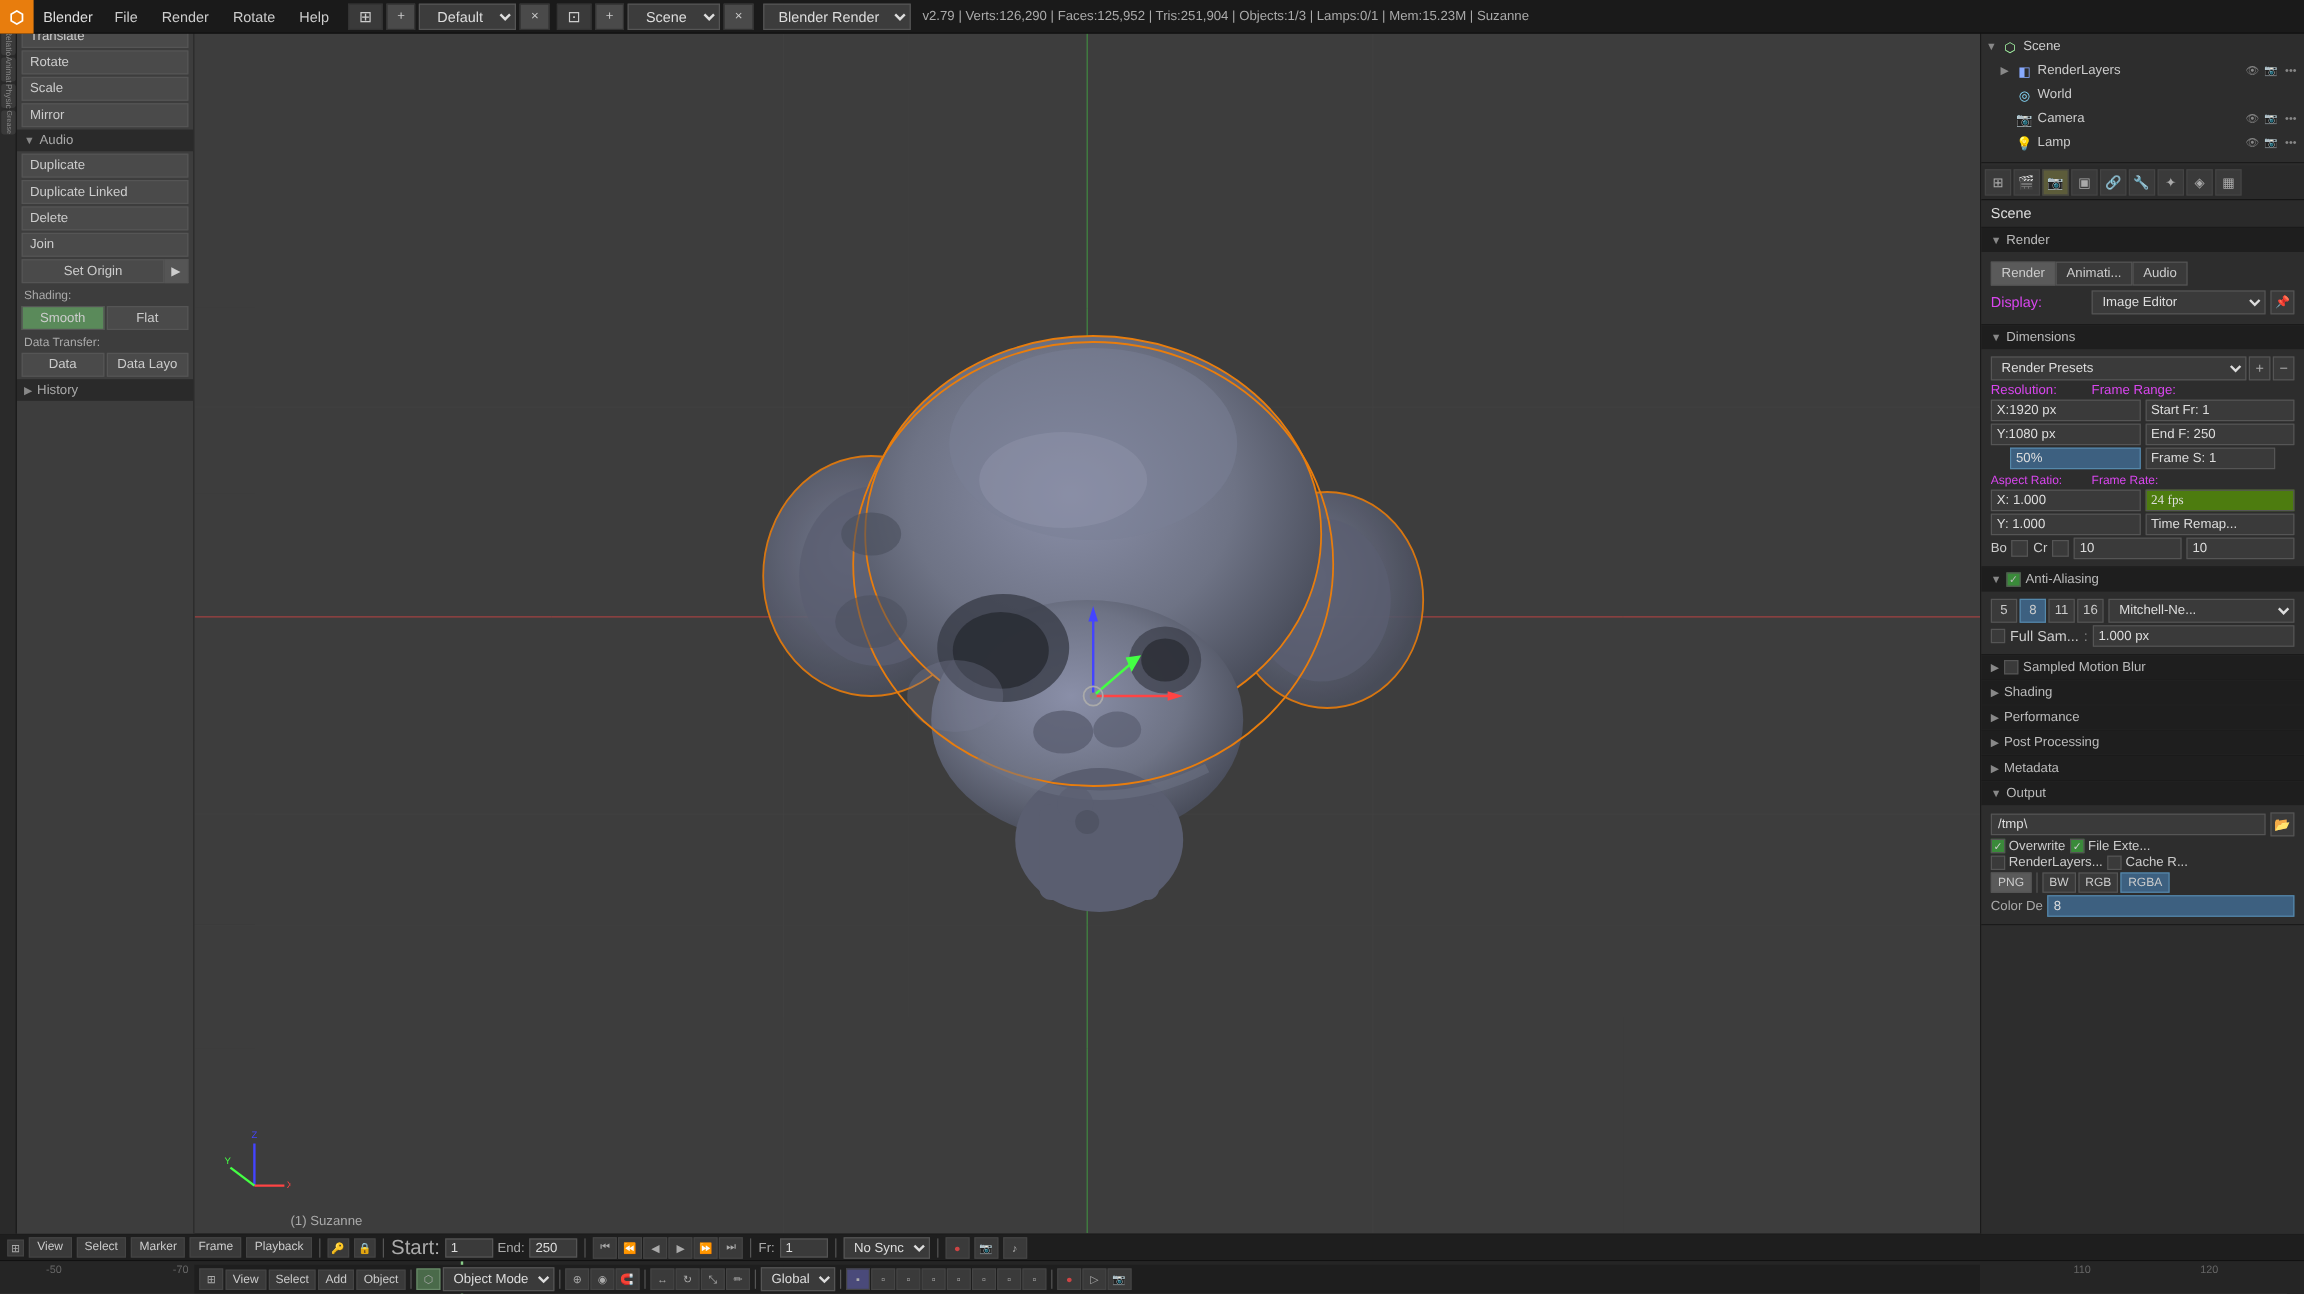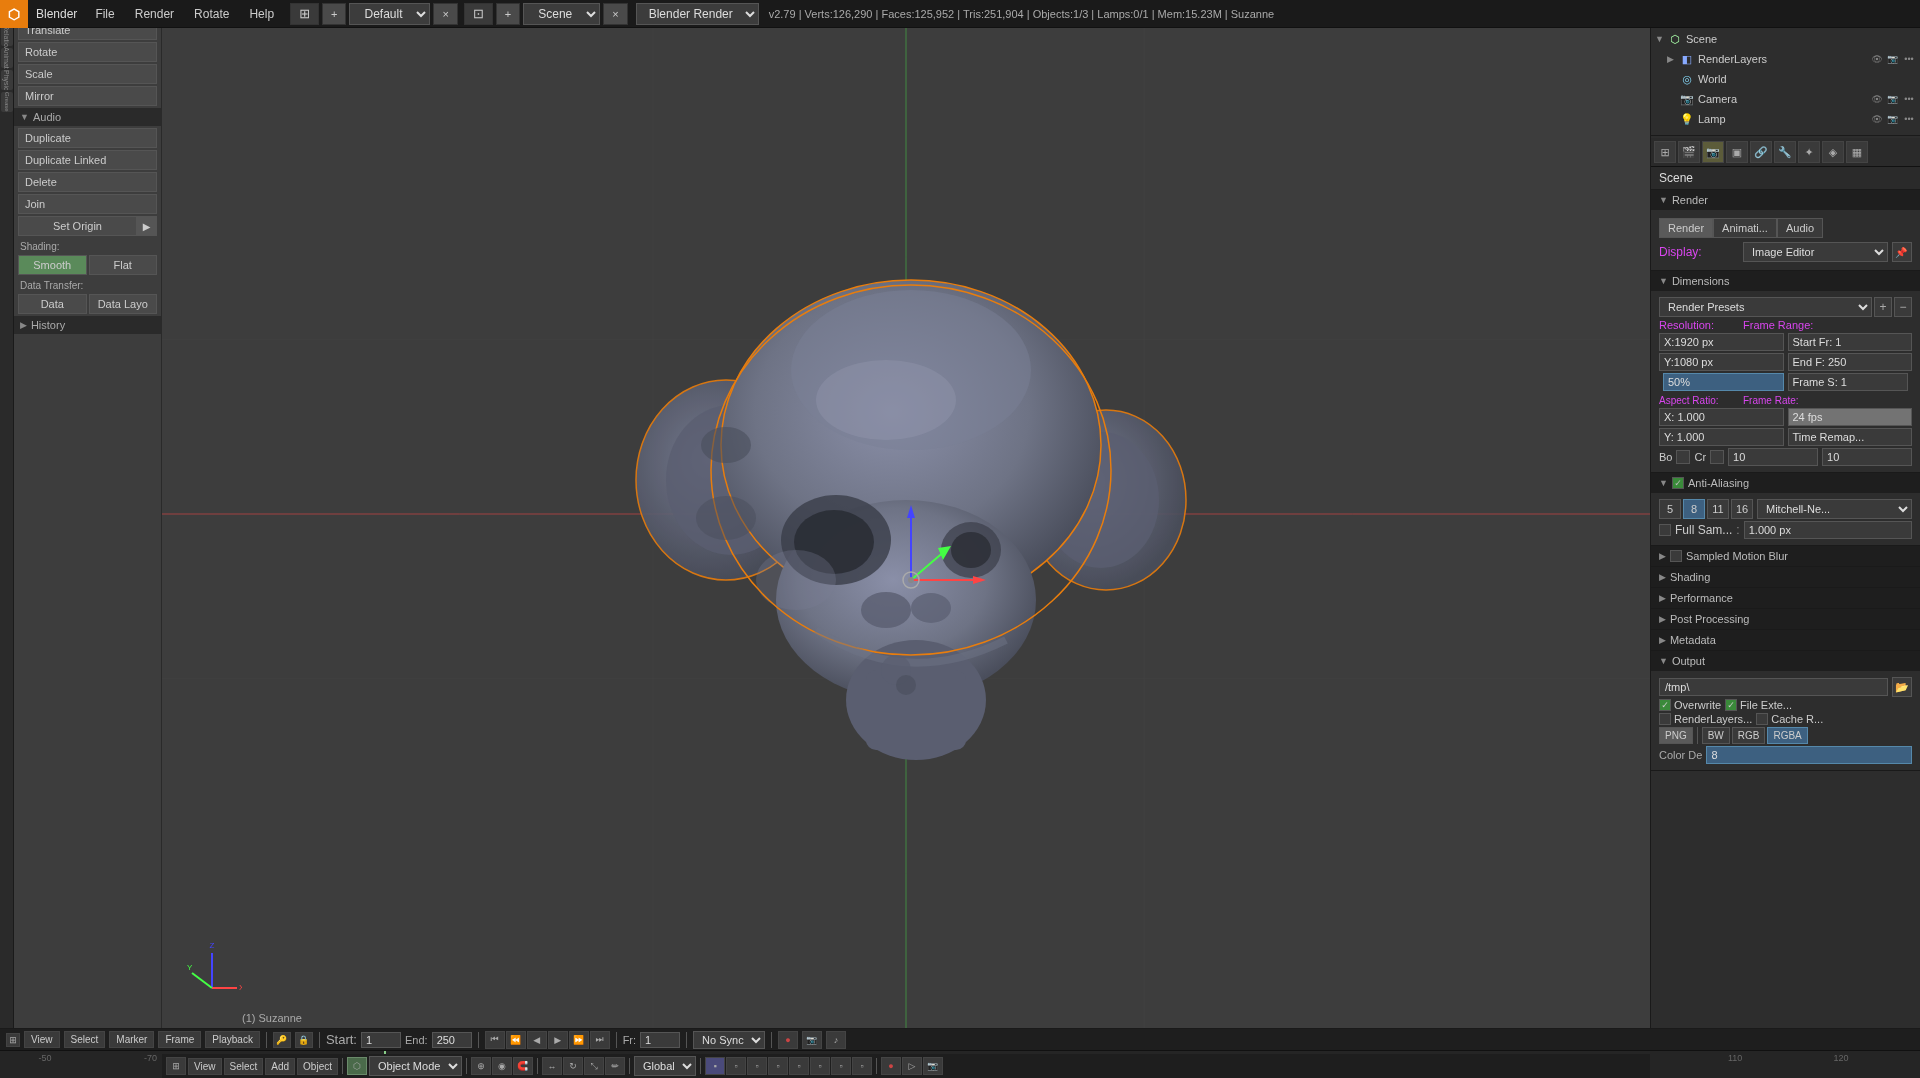--- a/index.html
+++ b/index.html
@@ -907,32 +907,32 @@
         <span class="rp-label">Frame Range:</span>
       </div>
       <div style="display:flex;gap:4px;margin:2px 0;">
         <div style="flex:1;background:#3a3a3a;border:1px solid #555;padding:2px 4px;font-size:11px;color:#ddd;">X:1920 px</div>
         <div style="flex:1;background:#3a3a3a;border:1px solid #555;padding:2px 4px;font-size:11px;color:#ddd;">Start Fr: 1</div>
       </div>
       <div style="display:flex;gap:4px;margin:2px 0;">
         <div style="flex:1;background:#3a3a3a;border:1px solid #555;padding:2px 4px;font-size:11px;color:#ddd;">Y:1080 px</div>
         <div style="flex:1;background:#3a3a3a;border:1px solid #555;padding:2px 4px;font-size:11px;color:#ddd;">End F: 250</div>
       </div>
-      <div style="display:flex;gap:4px;margin:2px 4px;align-items:flex-end;">
+      <div style="display:flex;gap:4px;margin:2px 16px;align-items:flex-end;">
         <div style="flex:1;background:#3d6080;border:1px solid #5588aa;padding:2px 4px;font-size:11px;color:#ddd;">50%</div>
         <div style="flex:1;background:#3a3a3a;border:1px solid #555;padding:2px 4px;font-size:11px;color:#ddd;">Frame S: 1</div>
       </div>
 
       <div style="display:flex;gap:4px;margin:4px 0 2px;font-size:10px;">
         <span class="rp-label">Aspect Ratio:</span>
         <span class="rp-label">Frame Rate:</span>
       </div>
       <div style="display:flex;gap:4px;margin:2px 0;">
         <div style="flex:1;background:#3a3a3a;border:1px solid #555;padding:2px 4px;font-size:11px;color:#ddd;">X: 1.000</div>
-        <div style="flex:1;background:#737373;border:1px solid #555;padding:2px 4px;font-size:11px;color:#ddd;">24 fps</div>
+        <div style="flex:1;background:#4d7c0f;border:1px solid #555;padding:2px 4px;font-size:11px;color:#ddd;font-family:Liberation Serif, serif;">24 fps</div>
       </div>
       <div style="display:flex;gap:4px;margin:2px 0;">
         <div style="flex:1;background:#3a3a3a;border:1px solid #555;padding:2px 4px;font-size:11px;color:#ddd;">Y: 1.000</div>
         <div style="flex:1;background:#3a3a3a;border:1px solid #555;padding:2px 4px;font-size:11px;color:#ddd;">Time Remap...</div>
       </div>
 
       <div style="display:flex;align-items:center;gap:4px;margin:2px 0;font-size:11px;">
         <span>Bo</span>
         <div style="width:14px;height:14px;background:#3a3a3a;border:1px solid #555;"></div>
         <span>Cr</span>
@@ -1110,21 +1110,21 @@
     <div class="timeline-btn">Select</div>
     <div class="timeline-btn" style="font-size:10px;padding:2px 6px;background:#3a3a3a;border:1px solid #444;color:#ccc;cursor:pointer;">Marker</div>
     <div class="timeline-btn">Frame</div>
     <div class="timeline-btn">Playback</div>
     <div class="vb-separator"></div>
 
     <div class="ic-btn" style="width:18px;height:16px;background:#3a3a3a;border:1px solid #444;font-size:9px;color:#888;">🔑</div>
     <div class="ic-btn" style="width:18px;height:16px;background:#3a3a3a;border:1px solid #444;font-size:9px;color:#888;">🔒</div>
     <div class="vb-separator"></div>
 
-    <span style="font-size:13px;color:#aaa;">Start:</span>
+    <span style="font-size:17px;color:#aaa;">Start:</span>
     <div style="width:40px;background:#3a3a3a;border:1px solid #555;padding:1px 4px;font-size:11px;color:#ddd;">1</div>
     <span style="font-size:11px;color:#aaa;">End:</span>
     <div style="width:40px;background:#3a3a3a;border:1px solid #555;padding:1px 4px;font-size:11px;color:#ddd;">250</div>
     <div class="vb-separator"></div>
 
     <div style="display:flex;gap:1px;">
       <div class="ic-btn">⏮</div>
       <div class="ic-btn">⏪</div>
       <div class="ic-btn">◀</div>
       <div class="ic-btn">▶</div>

